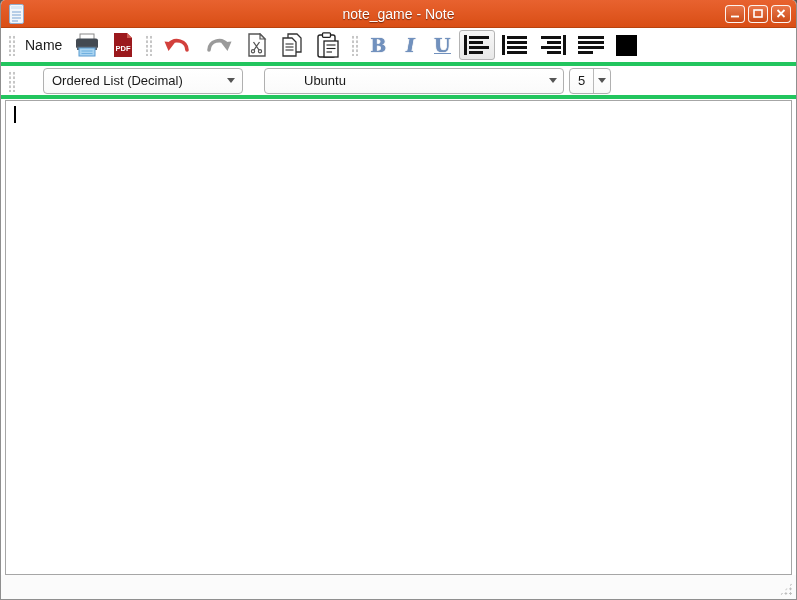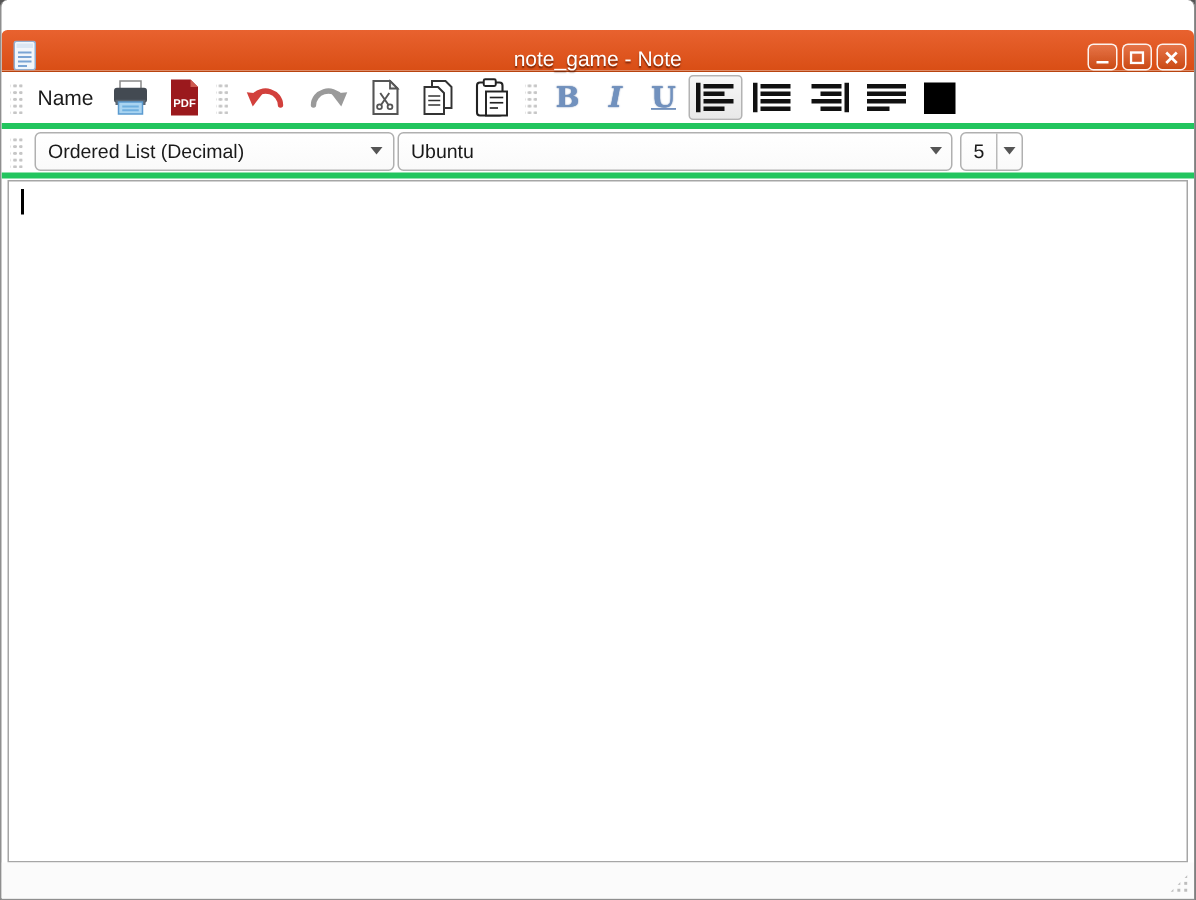--- a/index.html
+++ b/index.html
@@ -1,23 +1,23 @@
 <!DOCTYPE html>
 <html style="--titlebar_top: #e8622f; --titlebar_bottom: #d94e15; --accent_red: #d2403c; --redo_gray: #9a9a9a; --swatch: #000000;"><head>
 <meta charset="utf-8">
 <style>
   html,body{margin:0;padding:0;background:#555;font-family:"Liberation Sans","DejaVu Sans",sans-serif;}
   *{box-sizing:border-box;}
   .window{width:797px;height:600px;display:flex;flex-direction:column;background:#fff;
           border:1px solid #8f8f8f;border-top:none;border-radius:5px 5px 1px 1px;overflow:hidden;}
 
   
-  .titlebar{height:28px;flex:0 0 28px;position:relative;display:flex;align-items:flex-end;padding:0 5px;
+  .titlebar{height:28px;flex:0 0 28px;position:relative;display:flex;align-items:center;padding:0 5px;
             background:linear-gradient(var(--titlebar_top,#e8622f),var(--titlebar_bottom,#d94e15));
-            border-bottom:1px solid #b8430f;border-radius:4px 4px 0 0;margin-top:20px;}
+            border-bottom:1px solid #b8430f;border-radius:4px 4px 0 0;}
   .app-icon{width:21px;height:21px;display:flex;align-items:center;justify-content:center;}
   .title-text{position:absolute;left:0;right:0;text-align:center;color:#fff;font-size:14px;
               text-shadow:0 1px 1px rgba(80,20,0,.75);pointer-events:none;}
   .win-controls{margin-left:auto;display:flex;gap:3px;z-index:2;}
   .win-btn{width:20px;height:18px;border:1px solid rgba(255,255,255,.92);border-radius:4px;
            background:linear-gradient(rgba(255,255,255,.16),rgba(0,0,0,.07));
            display:flex;align-items:center;justify-content:center;padding:0;cursor:pointer;}
 
   
   .menubar{height:21px;flex:0 0 21px;display:flex;align-items:center;background:#fff;padding-left:8px;}
@@ -42,22 +42,22 @@
   .fmt-under{text-decoration:underline;}
   .swatch{width:21px;height:21px;background:var(--swatch,#000);}
 
   
   .combo{height:26px;border:1px solid #b0b0b0;border-radius:4px;background:linear-gradient(#fff,#fafafa);
          display:flex;align-items:center;font-size:13px;color:#1a1a1a;cursor:default;}
   .combo .val{padding:0 8px;white-space:nowrap;}
   .combo .arrow-zone{margin-left:auto;width:22px;display:flex;align-items:center;justify-content:center;align-self:stretch;}
   .combo .arrow-zone.sep{border-left:1px solid #b9b9b9;}
   .tri{width:0;height:0;border-left:4px solid transparent;border-right:4px solid transparent;border-top:5px solid #555;}
-  .combo-list{width:240px;margin-left:4px;}
-  .combo-font{width:370px;margin-left:2px;}
+  .combo-list{width:200px;margin-left:24px;}
+  .combo-font{width:300px;margin-left:21px;padding-left:31px;}
   .combo-font input{border:none;outline:none;background:transparent;font:inherit;color:inherit;
                     padding:0 8px;width:100%;height:100%;}
   .combo-size{width:42px;margin-left:5px;}
 
   
   .editor-wrap{flex:1;margin:1px 4px 0 4px;border:1px solid #a6a6a6;background:#fff;position:relative;overflow:hidden;}
   .editor{position:absolute;inset:0;padding:4px 5px;font-size:13px;color:#000;outline:none;}
   .caret{position:absolute;left:8px;top:5px;width:2px;height:17px;background:#000;}
 
   

